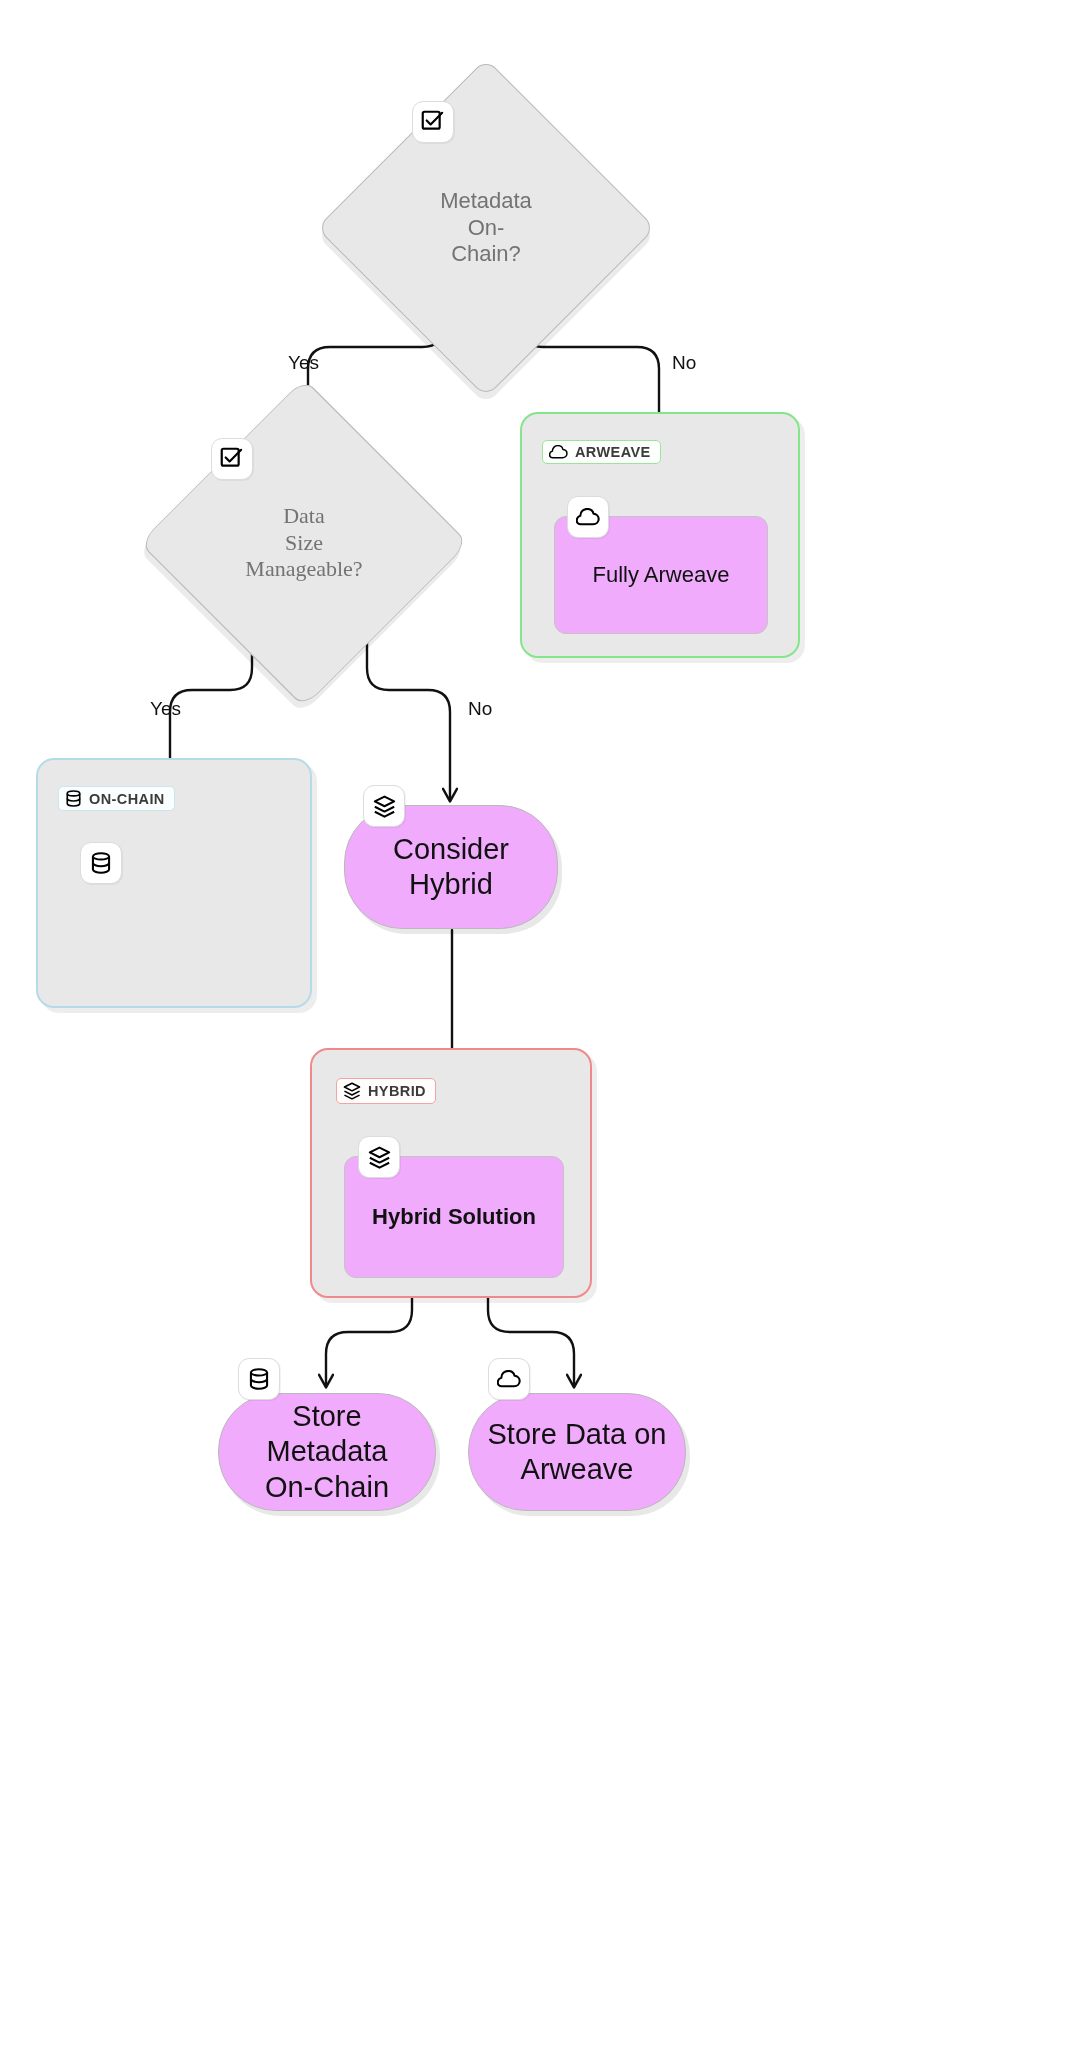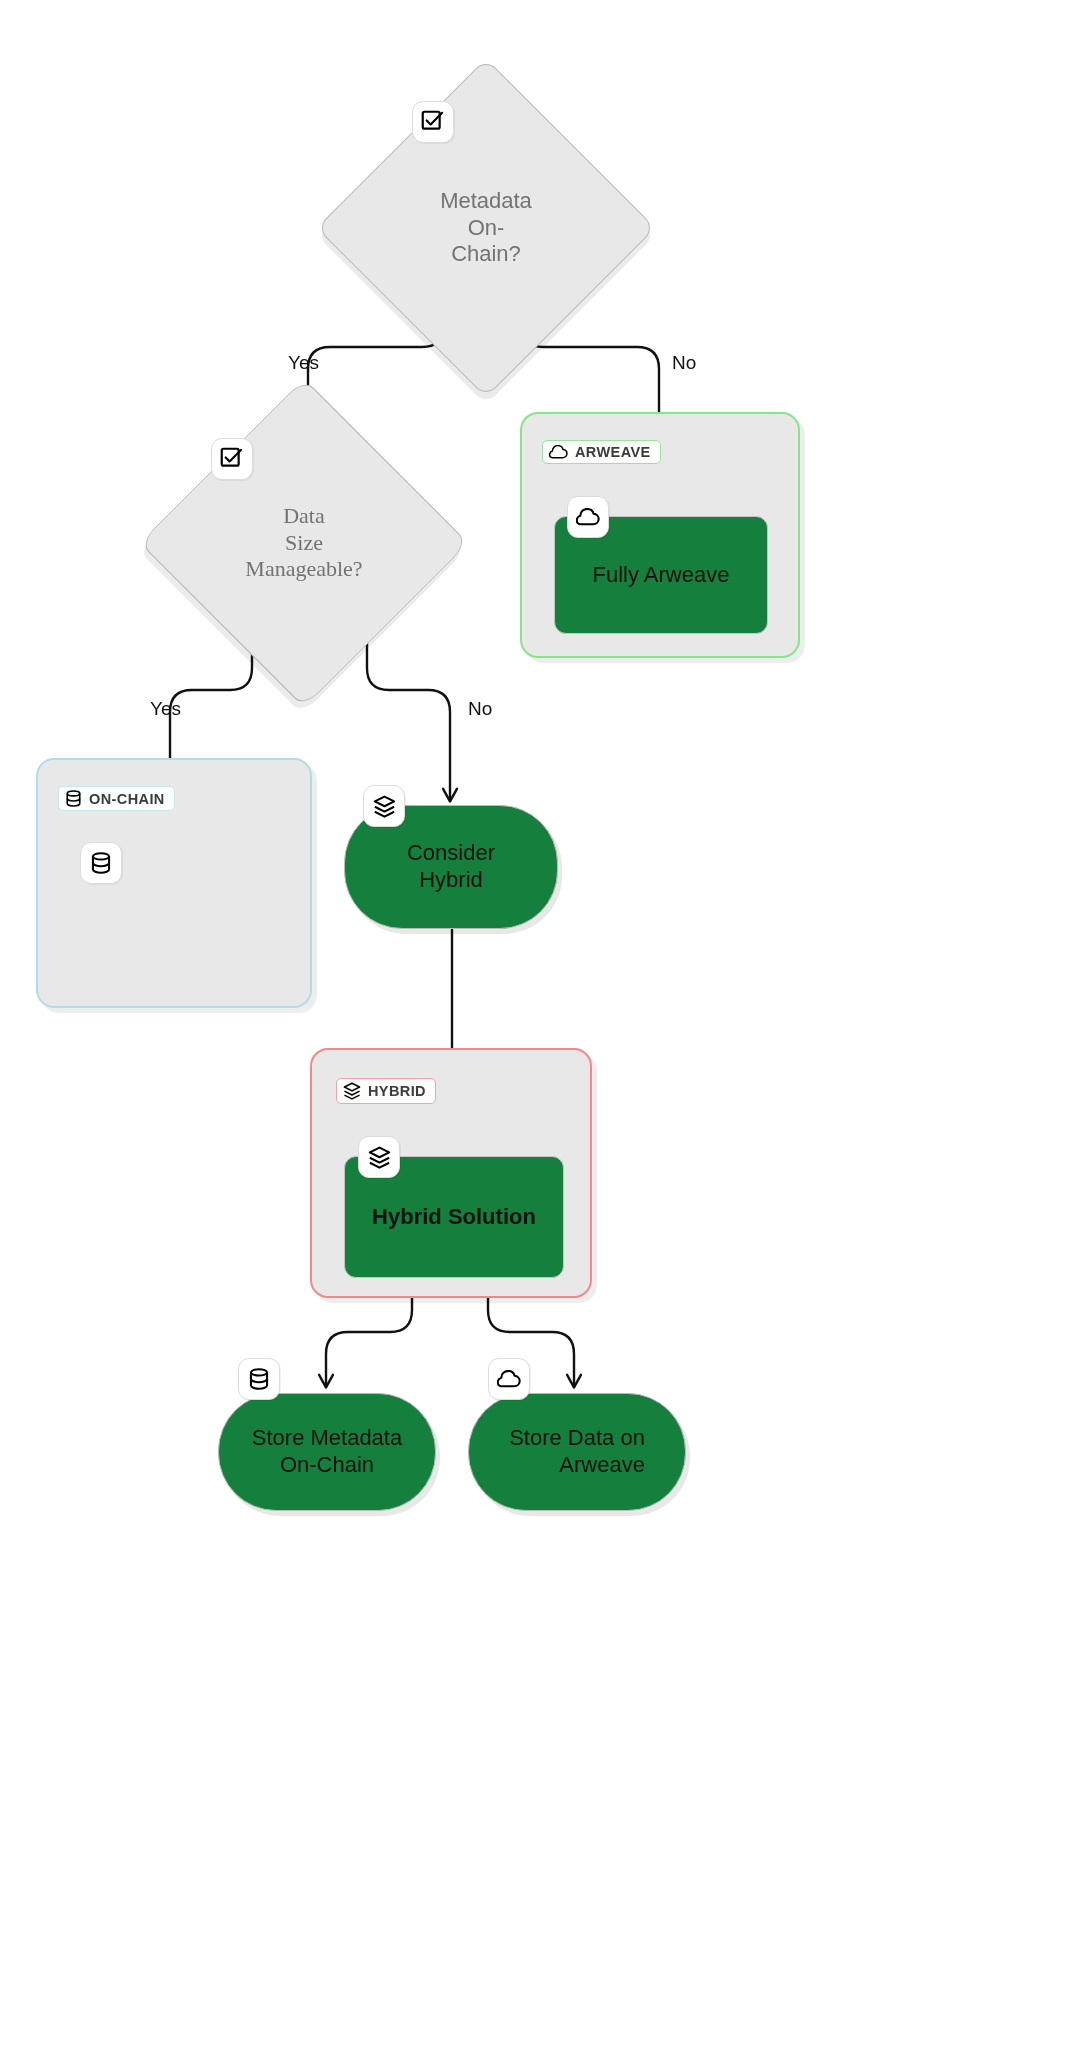--- a/index.html
+++ b/index.html
@@ -20,21 +20,21 @@
     font-size:30px; font-weight:bold; color:#0b0b0b;
     letter-spacing:-0.2px;
   }
 
   
   #edges { position:absolute; left:0; top:0; width:1090px; height:2050px; }
 
   
   .node {
     position:absolute;
-    background:#15803d;
+    background:#f0abfc;
     border:1.6px solid #b9b9b9;
     color:#111;
     display:flex; align-items:center; justify-content:center;
     text-align:center;
     line-height:1.22;
     box-shadow:4px 5px 0 0 rgba(0,0,0,0.09);
   }
   .node .lbl { padding:0 10px; white-space:pre-line; }
 
   
@@ -48,21 +48,21 @@
     border-radius:14px;
     transform:rotate(45deg);
     box-shadow:5px 5px 0 0 rgba(0,0,0,0.08);
   }
   .diamond .lbl {
     position:relative; z-index:2;
     font-size:22px; color:#737373;
   }
 
   
-  .stadium { border-radius:58px; font-size:22px; }
+  .stadium { border-radius:58px; font-size:29px; }
 
   
   .rect { border-radius:12px; font-size:22px; border-color:#c4c4c4; box-shadow:none; }
 
   
   .cluster {
     position:absolute;
     border-radius:18px;
     border:2.5px solid #ccc;
     background:#e8e8e8;
@@ -252,21 +252,21 @@
 On-Chain</span>
   </div>
   <div class="badge" style="left:238px; top:1358px;">
     <svg width="22" height="22" viewBox="0 0 18 18">
       <ellipse cx="9" cy="3.6" rx="6.6" ry="2.6" fill="none" stroke="#000" stroke-width="1.7"></ellipse>
       <path d="M2.4 3.6v10.8c0 1.4 3 2.6 6.6 2.6s6.6-1.2 6.6-2.6V3.6" fill="none" stroke="#000" stroke-width="1.7"></path>
       <path d="M2.4 9c0 1.4 3 2.6 6.6 2.6s6.6-1.2 6.6-2.6" fill="none" stroke="#000" stroke-width="1.7"></path>
     </svg>
   </div>
 
-  <div class="node stadium" style="left:468px; top:1393px; width:218px; height:118px;text-align:right;">
+  <div class="node stadium" style="left:468px; top:1393px; width:218px; height:118px;">
     <span class="lbl">Store Data on
 Arweave</span>
   </div>
   <div class="badge" style="left:488px; top:1358px;">
     <svg width="24" height="18" viewBox="0 0 22 16">
       <path d="M6.2 14.6h9.4c3 0 5.2-2.1 5.2-4.8 0-2.6-2-4.6-4.7-4.8C15.4 2.2 13.1.6 10.3.6 6.8.6 4 3.3 4 6.6v.3C2 7.5.7 9.2.7 11.2c0 2 1.6 3.4 3.6 3.4z" fill="none" stroke="#000" stroke-width="1.9" stroke-linejoin="round"></path>
     </svg>
   </div>
 
 </div>

